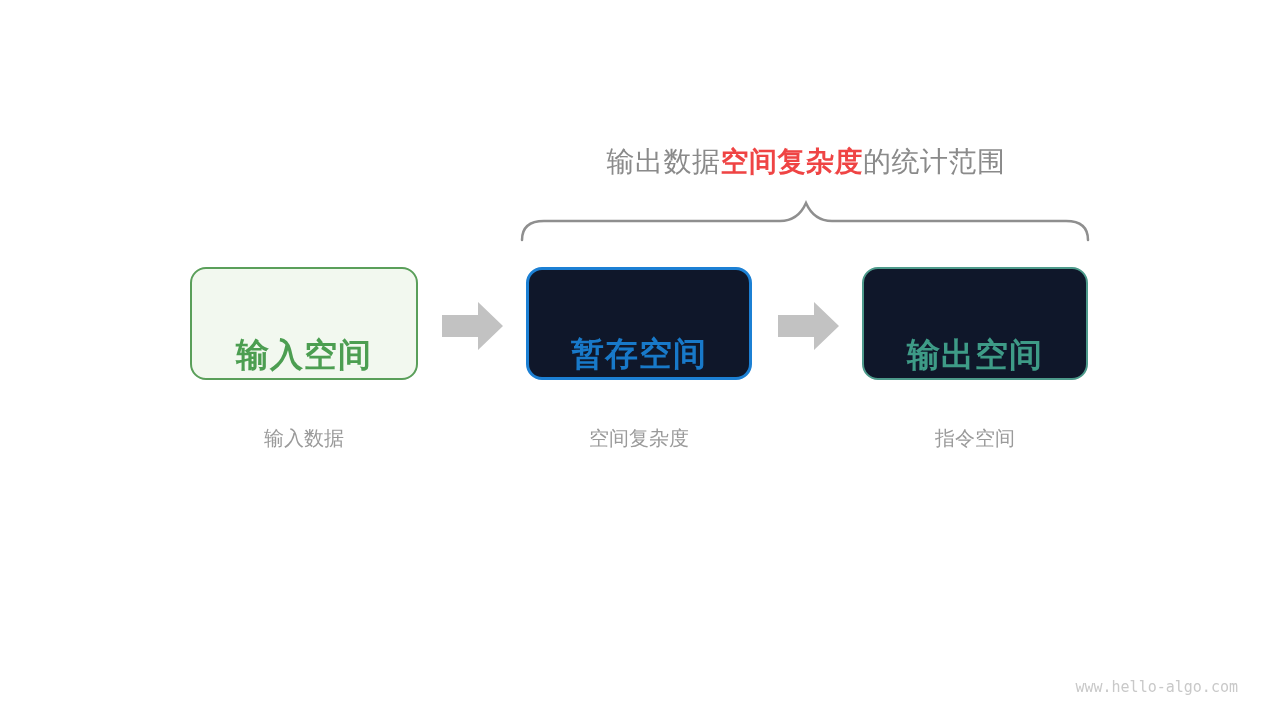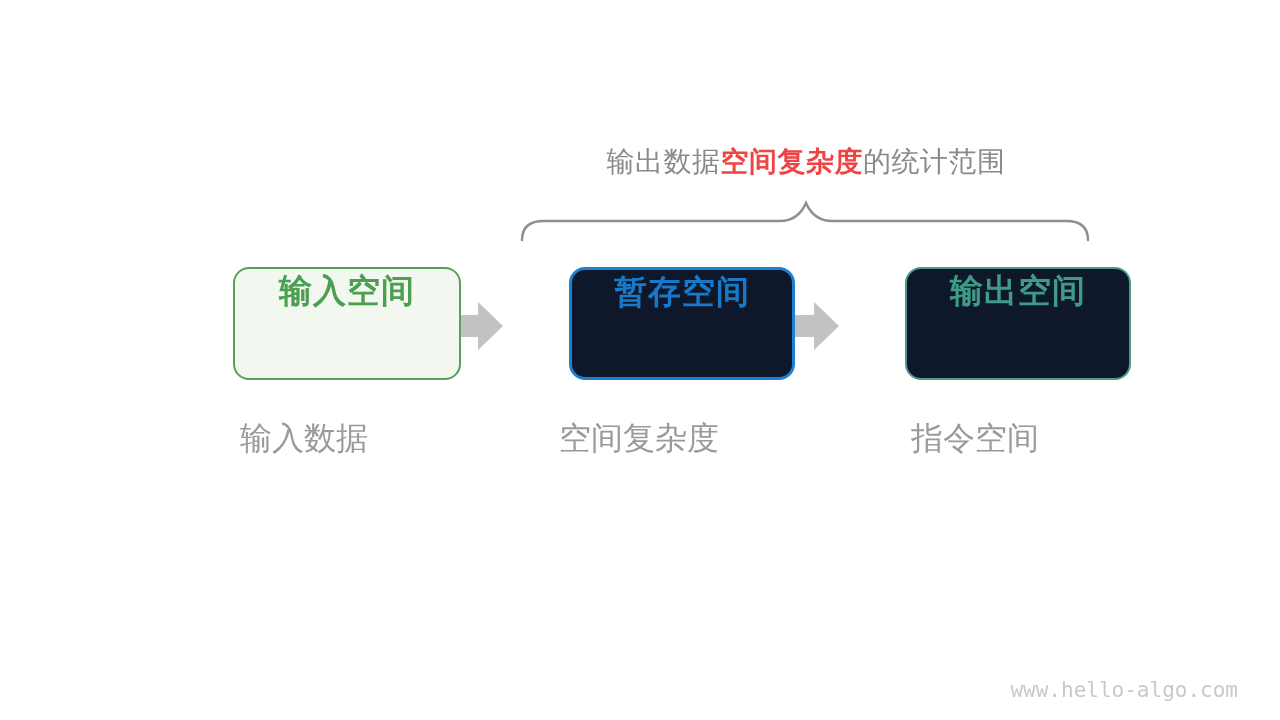--- a/index.html
+++ b/index.html
@@ -40,54 +40,53 @@
     pointer-events: none;
   }
   .box {
     position: absolute;
     top: 267px;
     height: 113px;
     border-radius: 16px;
     border: 2.5px solid #888;
     box-sizing: border-box;
     display: flex;
-    align-items: flex-start;
+    align-items: flex-end;
     justify-content: center;
-    margin-left: 43px;
   }
   .box-1 { left: 190px; width: 228px; }
   .box-2 { left: 526px; width: 226px; border-width: 3px; }
   .box-3 { left: 862px; width: 226px; }
   .box-label {
     font-size: 33px;
     font-weight: bold;
     letter-spacing: 1px;
     white-space: nowrap;
   }
   .caption {
     position: absolute;
     top: 414px;
     text-align: center;
     color: #9a9a9a;
-    font-size: 32px;
+    font-size: 20px;
   }
   .caption-1 { left: 190px; width: 228px; }
   .caption-2 { left: 526px; width: 226px; }
   .caption-3 { left: 862px; width: 226px; }
   .cap-line {
     height: 48px;
     line-height: 48px;
     white-space: nowrap;
   }
   .watermark {
     position: absolute;
     right: 42px;
     top: 678px;
     font-family: "DejaVu Sans Mono", monospace;
-    font-size: 21px;
+    font-size: 15px;
     color: #c9c9c9;
     letter-spacing: 0px;
   }
 </style>
 </head>
 <body>
 
 <div class="canvas">
 
   <div class="title" style="color: rgb(138, 138, 138);"><span>输出数据</span><span class="bold">空间复杂度</span><span>的统计范围</span></div>

